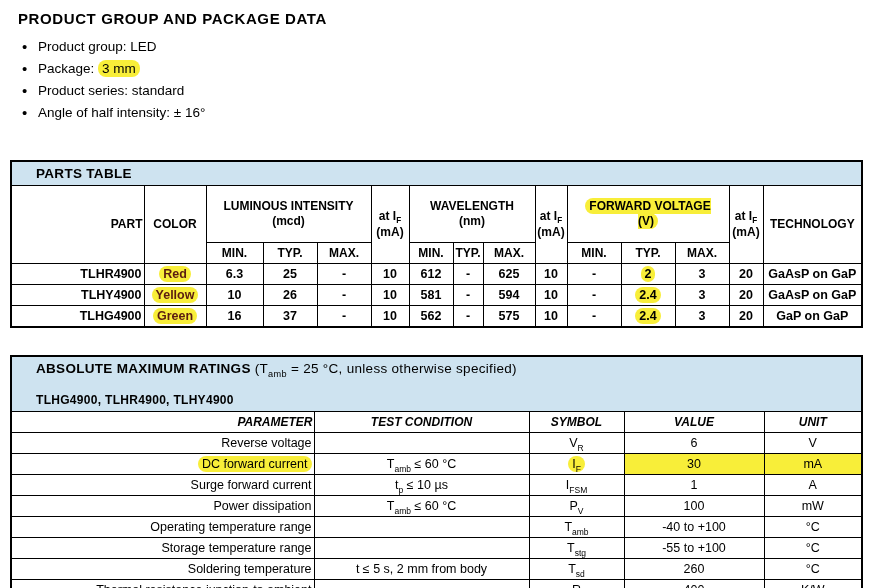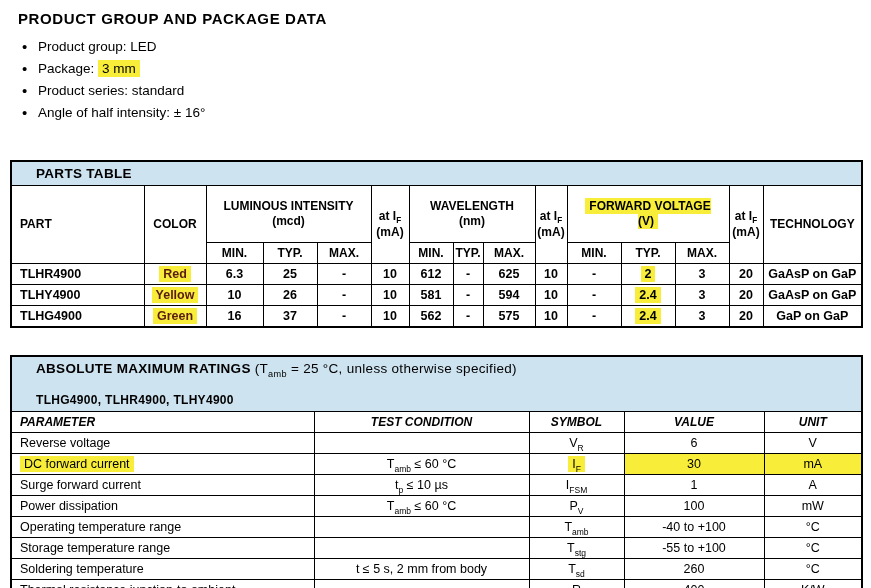--- a/index.html
+++ b/index.html
@@ -15,34 +15,34 @@
   .doc-title {
     margin: 10px 0 0 18px;
     font-size: 15px;
     font-weight: bold;
     letter-spacing: 0.6px;
   }
   ul.info-list { list-style:none; margin: 9px 0 0 22px; padding:0; font-size: 13.5px; }
   ul.info-list li { position: relative; padding-left: 16px; height: 22px; line-height: 22px; }
   ul.info-list li::before { content:"•"; position:absolute; left:0; top:0; font-size:15px; }
   .hl { background: var(--hl-yellow, #f8ee39); }
-  span.hl { padding: 1px 4px; }
+  span.hl { padding: 1px 4px; border-radius: 8px; }
   span.hl:empty { padding:0; background:transparent; }
   table { border-collapse: collapse; table-layout: fixed; width: 851px; margin-left: 10px; }
   table, th, td { border: 1px solid #000; }
   table { border-width: 2px; }
   th {
     font-size: 12px; font-weight: bold; text-align: center;
     padding: 2px 1px; line-height: 1.28; overflow: hidden;
   }
   td {
     font-size: 12.5px; text-align: center;
     padding: 2px; height: 21px; line-height: 1.2; overflow: hidden;
   }
-  .left { text-align: left; padding-left: 8px; }
+  .left { text-align: right; padding-left: 8px; }
   .band {
     background: var(--band-blue, #cee3f0);
     text-align: left;
     padding: 3px 0 3px 24px;
     font-size: 13.5px;
     letter-spacing: 0.3px;
   }
   .parts-table { margin-top: 36px; }
   .parts-table thead tr.group-row th { height: 57px; }
   .parts-table thead tr.sub-row th { height: 21px; }

